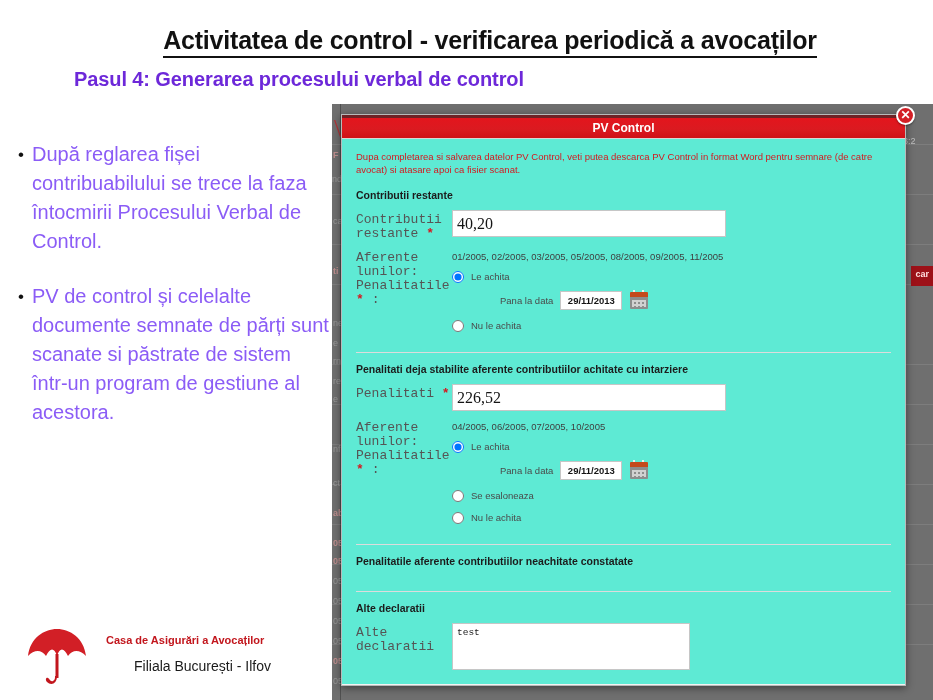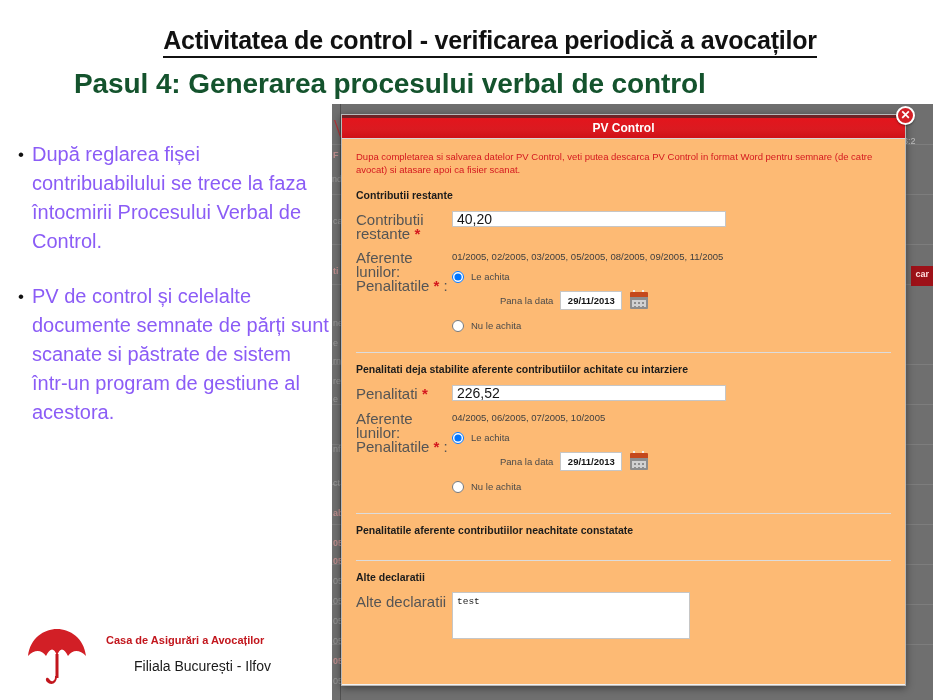--- a/index.html
+++ b/index.html
@@ -18,21 +18,21 @@
     text-align: center;
     font-size: 25px; font-weight: bold; color: #111111;
     letter-spacing: -0.2px;
     padding-left: 47px;
   }
   #slide-title span.underline {
     border-bottom: 2px solid #111111; padding-bottom: 2px;
   }
   #slide-subtitle {
     position: absolute; left: 74px; top: 68px;
-    font-size: 28px; font-weight: bold; color: #14532d;
+    font-size: 20px; font-weight: bold; color: #6d28d9;
     letter-spacing: -0.1px;
   }
 
   
   #bullets {
     position: absolute; left: 14px; top: 140px; width: 318px;
   }
   .bullet {
     display: flex; margin-bottom: 26px;
   }
@@ -122,46 +122,47 @@
     width: 19px; height: 19px; border-radius: 50%;
     background: #d31f26; border: 2px solid #ffffff;
     box-shadow: 0 1px 2px rgba(0,0,0,0.4);
     color: #ffffff; font-size: 12px; font-weight: bold;
     line-height: 15px; text-align: center;
     cursor: pointer;
   }
   #modal-body {
     position: relative;
     height: 546px; width: 100%;
-    background: #fdba74;
+    background: #5eead4;
     border-top: 1px solid #d6d6d6;
     padding: 9px 14px 0 14px;
     overflow: hidden;
   }
   #intro-note {
     color: #d4181f; font-size: 9.5px; line-height: 13px;
     margin: 2px 0 13px 0;
   }
   .section-head {
     font-size: 10.5px; font-weight: bold; color: #1c1c1c;
     margin: 0 0 9px 0;
   }
   .frow { display: flex; align-items: flex-start; margin-bottom: 7px; }
   .flabel {
     width: 96px; flex: 0 0 96px;
-    font-size: 15px; color: #555555; line-height: 14px;
+    font-size: 13px; color: #555555; line-height: 14px;
     padding-top: 3px;
+    font-family: Liberation Mono, monospace;
   }
   .flabel .req { color: #d4181f; font-weight: bold; }
   .fctl { flex: 1 1 auto; }
   input.text-in {
-    width: 274px; height: 16px;
+    width: 274px; height: 27px;
     border: 1px solid #c6c6c6; background: #ffffff;
-    font-family: Liberation Sans, sans-serif;
-    font-size: 14px; color: #151515;
+    font-family: Liberation Serif, serif;
+    font-size: 16px; color: #151515;
     padding: 0 4px;
   }
   .months {
     font-size: 9.5px; color: #404040; padding-top: 3px;
   }
   .radio-row {
     display: flex; align-items: center;
     margin: 0 0 7px 0; height: 15px;
   }
   input[type=radio], input[type=checkbox] {
@@ -381,20 +382,24 @@
           <span class="cal-icon">
             <span class="cal-ring" style="left:3px"></span>
               <span class="cal-ring" style="left:12px"></span>
             <span class="cal-top"></span>
               <span class="cal-body"></span>
               <span class="cal-grid"></span>
           </span>
         </div>
         <div class="radio-row">
           <input type="radio" name="penal" style="">
+          <span class="radio-label">Se esaloneaza</span>
+        </div>
+        <div class="radio-row">
+          <input type="radio" name="penal" style="">
           <span class="radio-label">Nu le achita</span>
         </div>
       </div>
     </div>
 
     <hr class="sep">
 
     <div class="section-head">Penalitatile aferente contributiilor neachitate constatate</div>
     <div class="frow">
       <div class="flabel"></div>

